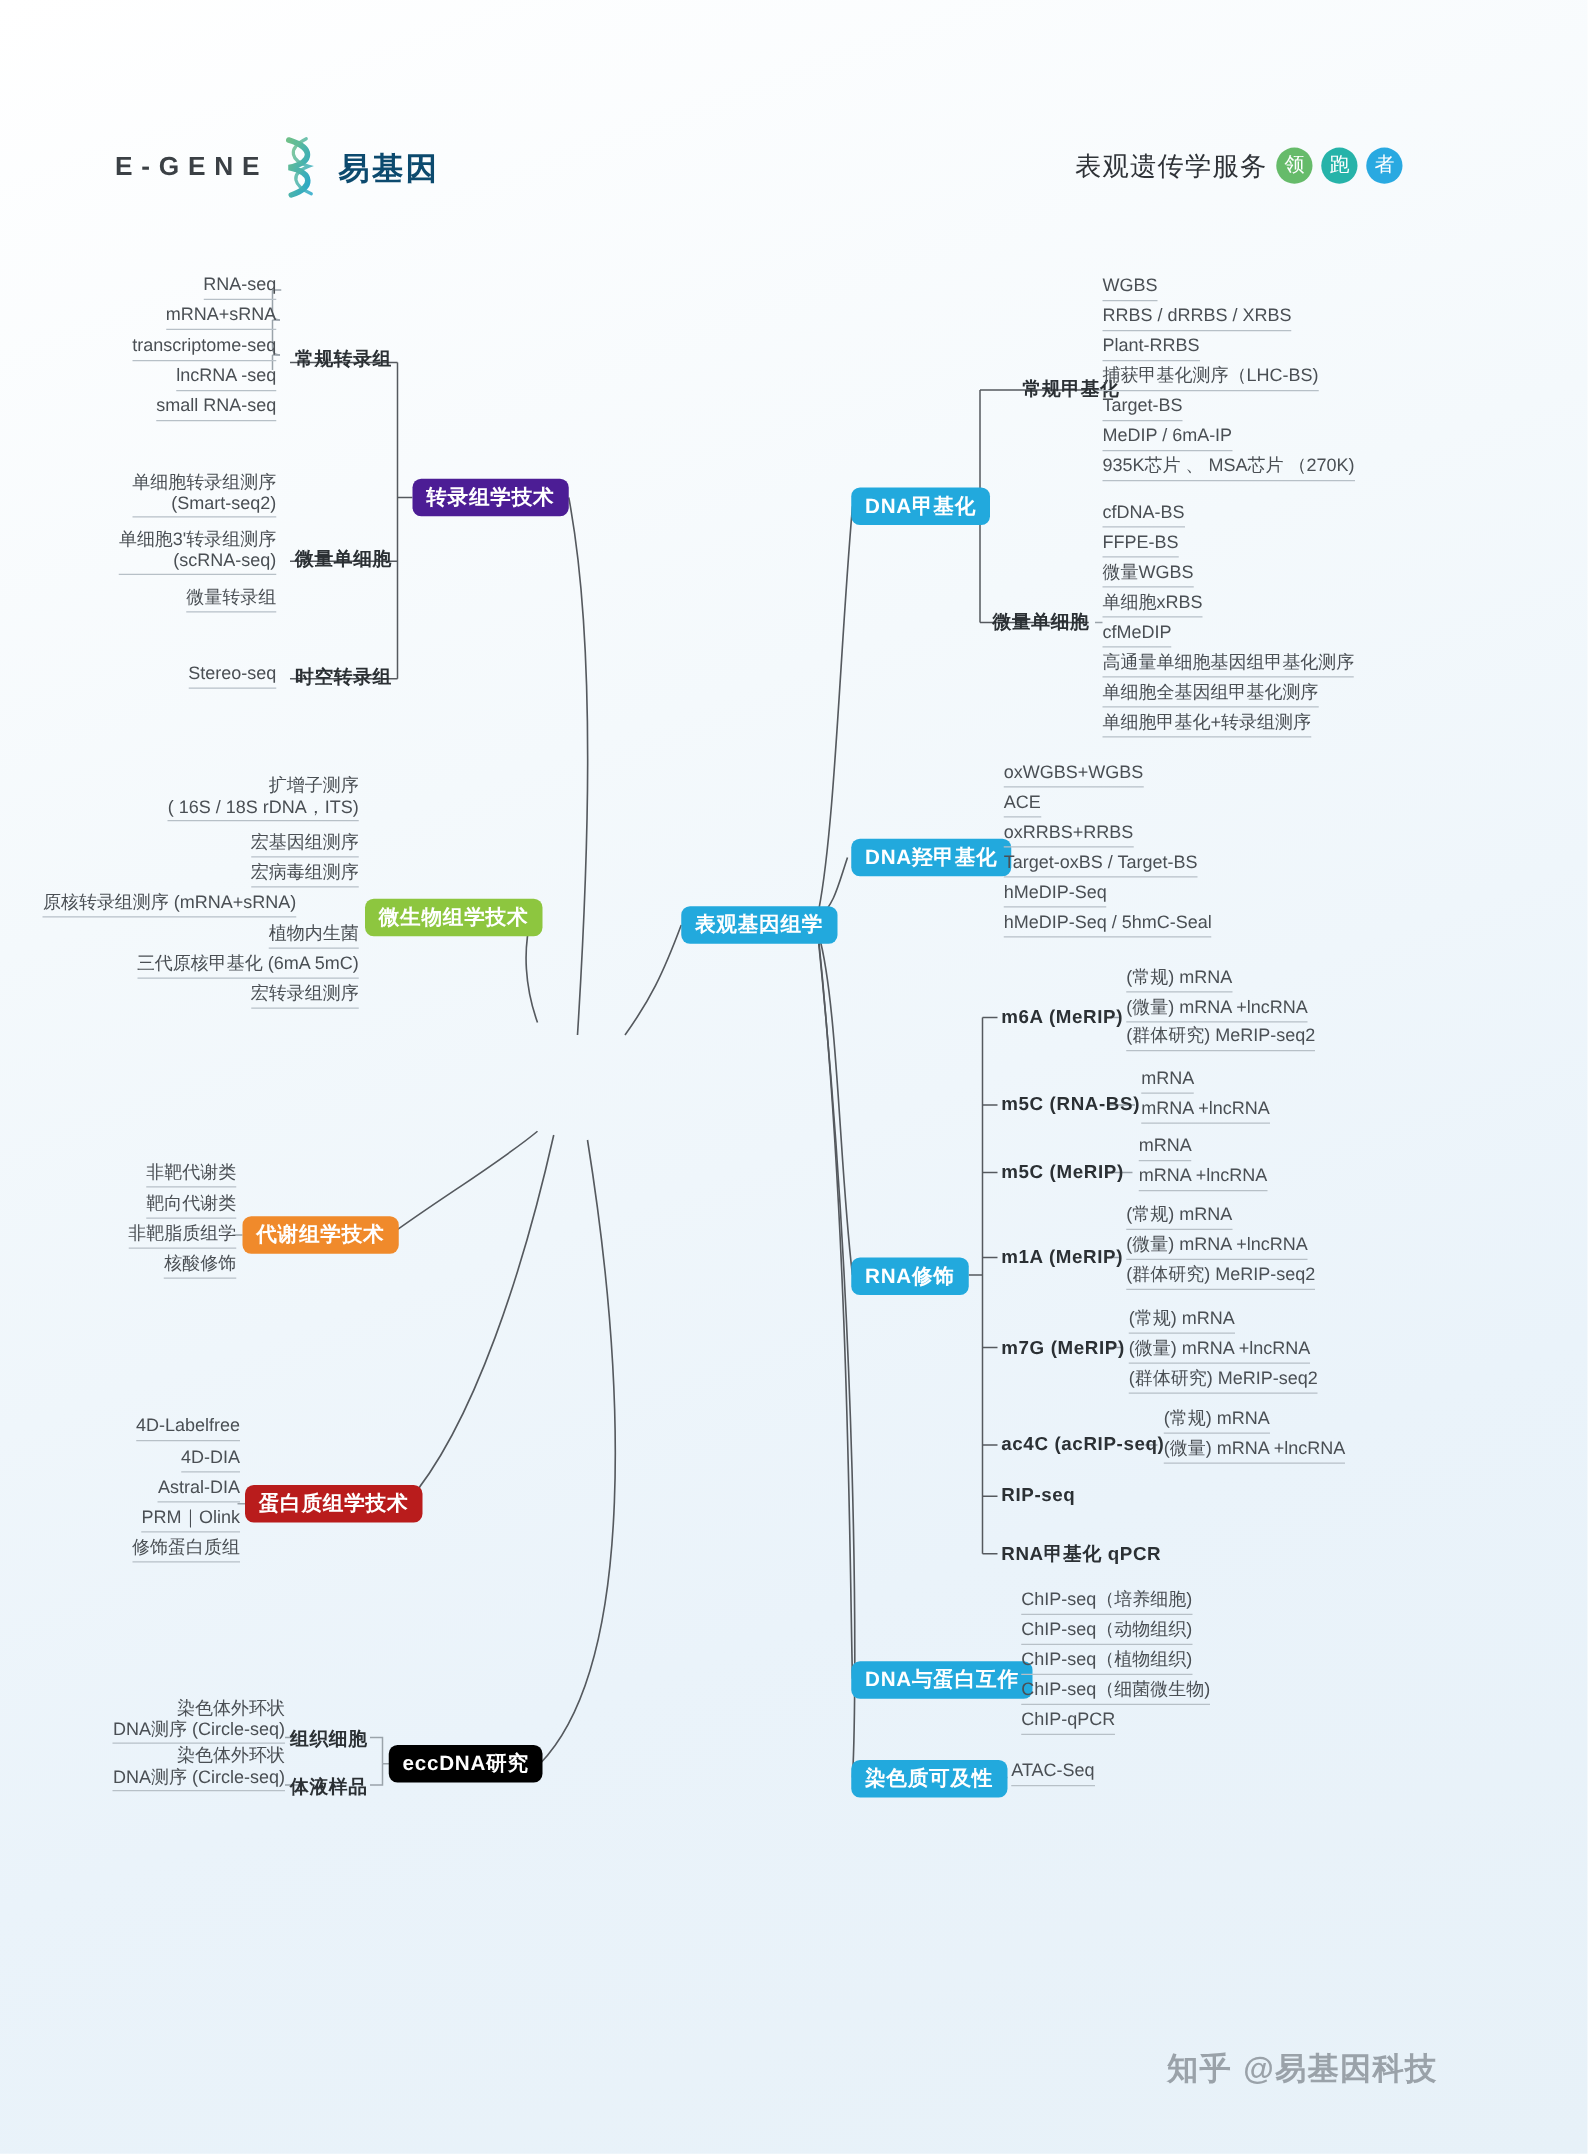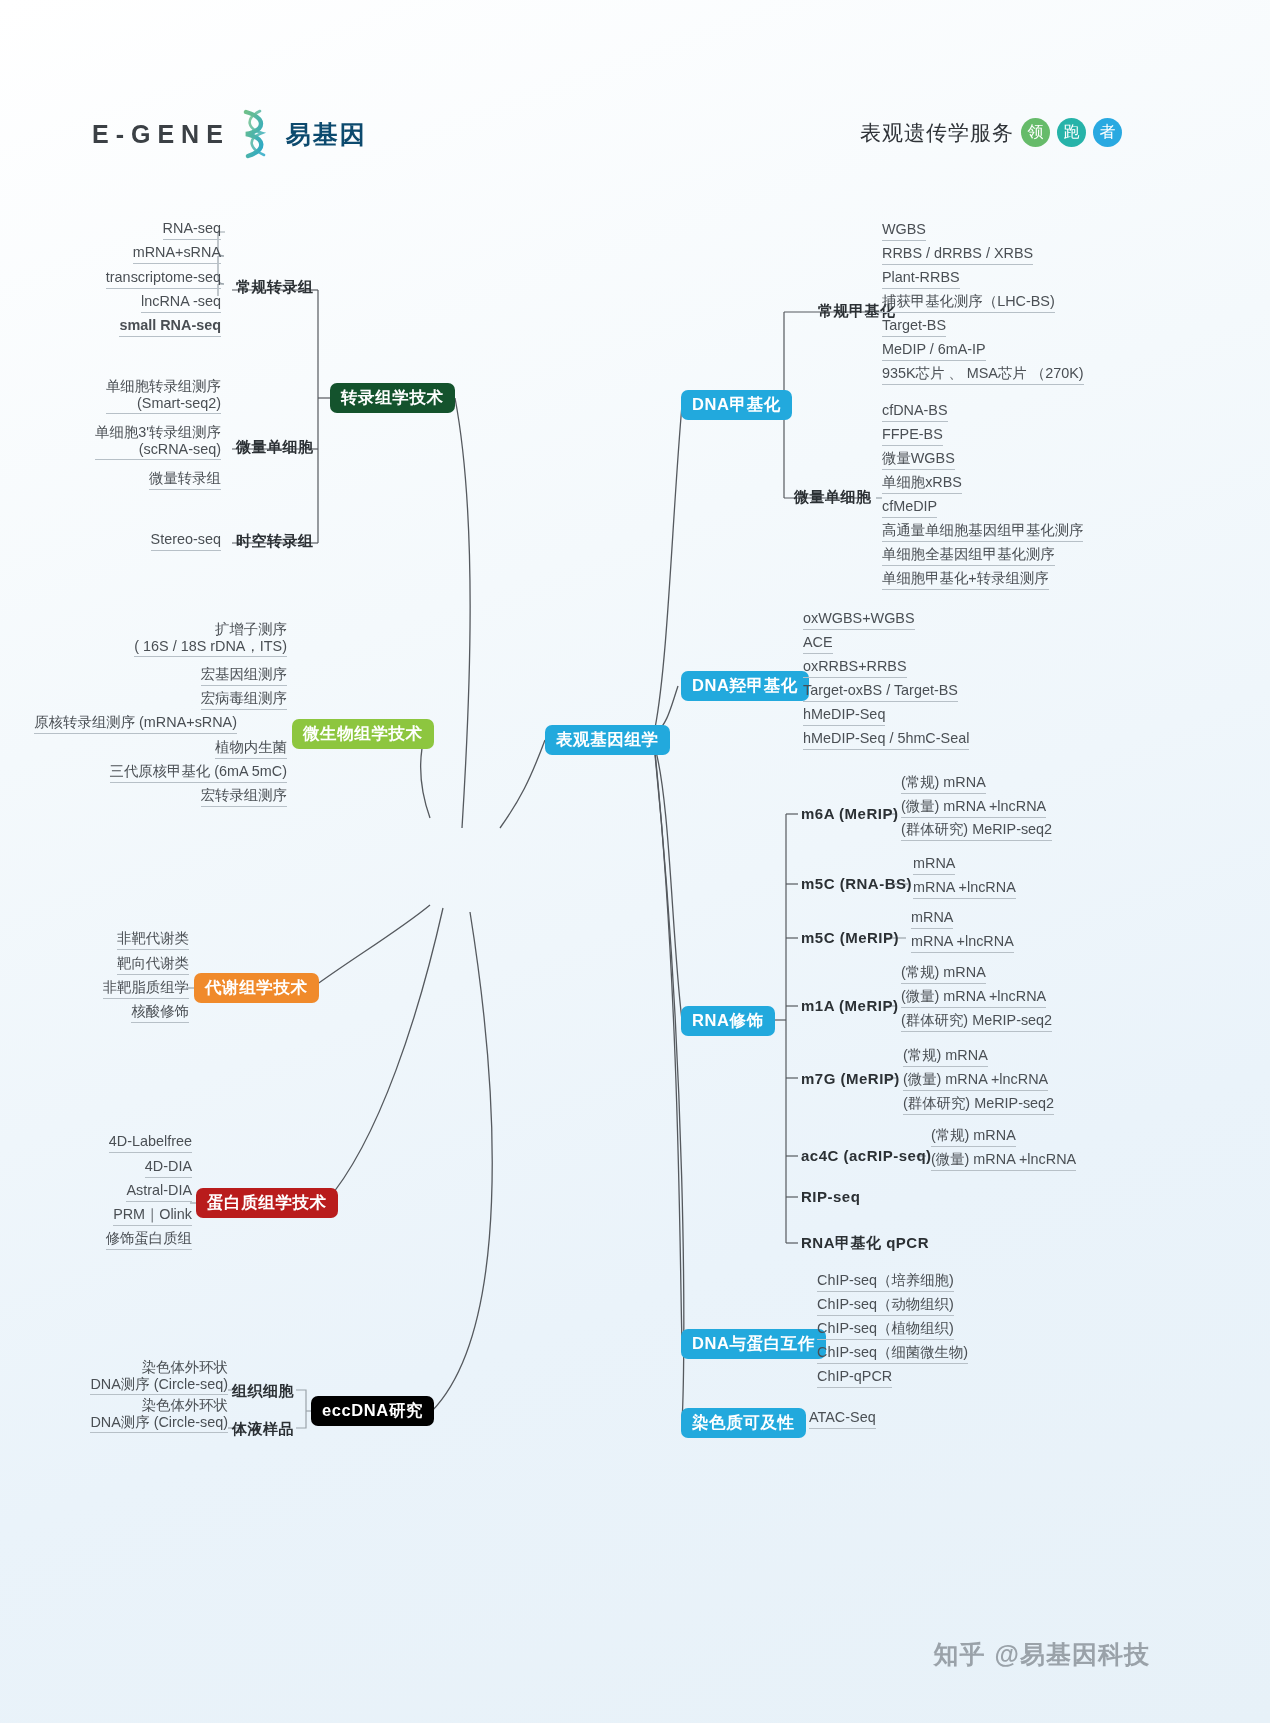--- a/index.html
+++ b/index.html
@@ -9,21 +9,21 @@
     font-family:"Liberation Sans","DejaVu Sans",sans-serif;
     background:linear-gradient(160deg,#ffffff 0%,#f4f9fc 35%,#eaf3fa 70%,#e7f1f8 100%);
     position:relative; overflow:hidden;
     color:#3a3f44;
   }
   #canvas { position:absolute; left:0; top:0; width:1270px; height:1723px; }
   svg.wires { position:absolute; left:0; top:0; width:1270px; height:1723px; pointer-events:none; }
 
   
   .logo { position:absolute; left:92px; top:108px; display:flex; align-items:center; gap:6px; }
-  .logo-word { font-family:"Liberation Sans",sans-serif; font-size:25px; font-weight:700;
+  .logo-word { font-family:"Liberation Sans",sans-serif; font-size:21px; font-weight:700;
                letter-spacing:7px; color:#3b4045; }
   .logo-dna { position:relative; width:40px; height:52px; }
   .logo-dna svg { display:block; }
   .logo-cn { font-size:25px; font-weight:700; color:#0c4a6e; letter-spacing:2px; margin-left:4px;}
   .tagline { position:absolute; right:148px; top:118px; display:flex; align-items:center; gap:7px; }
   .tagline-text { font-size:21px; color:#2f3338; letter-spacing:1px; }
   .badge { width:29px; height:29px; border-radius:50%; color:#fff; font-size:16px;
            display:flex; align-items:center; justify-content:center; font-weight:500; }
 
   
@@ -35,21 +35,21 @@
     box-shadow:0 2px 6px rgba(20,70,120,.25);
   }
 
   
   .pill {
     position:absolute; border-radius:7px; color:#fff; font-weight:700;
     display:flex; align-items:center; justify-content:center;
     font-size:16.5px; letter-spacing:.6px; padding:0 11px; height:30px;
     white-space:nowrap;
   }
-  .pill.green { background:#14532d; }
+  .pill.green { background:#4c1d95; }
   .pill.lgreen{ background:#8dc63f; }
   .pill.orange{ background:#f08a2b; }
   .pill.navy  { background:#b91c1c; }
   .pill.purple{ background:#000000; }
   .pill.cyan  { background:#22a9dd; }
 
   
   .sub {
     position:absolute; font-size:15px; font-weight:700; color:#2b3034;
     white-space:nowrap; letter-spacing:.5px;
@@ -209,21 +209,21 @@
   <div class="pill cyan" style="left:681px; top:671px;">DNA羟甲基化</div>
   <div class="pill cyan" style="left:681px; top:1006px;">RNA修饰</div>
   <div class="pill cyan" style="left:681px; top:1329px;">DNA与蛋白互作</div>
   <div class="pill cyan" style="left:681px; top:1408px;">染色质可及性</div>
 
   <div class="sub" style="left:236px; top:278px;">常规转录组</div>
   <div class="leaf r" style="right:1049px; top:220px;">RNA-seq</div>
   <div class="leaf r" style="right:1049px; top:244px;">mRNA+sRNA</div>
   <div class="leaf r" style="right:1049px; top:269px;">transcriptome-seq</div>
   <div class="leaf r" style="right:1049px; top:293px;">lncRNA -seq</div>
-  <div class="leaf r" style="right:1049px; top:317px;font-weight:bold;">small RNA-seq</div>
+  <div class="leaf r" style="right:1049px; top:317px;">small RNA-seq</div>
 
   <div class="sub" style="left:236px; top:438px;">微量单细胞</div>
   <div class="leaf r two" style="right:1049px; top:378px; white-space:pre; text-align:right;">单细胞转录组测序
 (Smart-seq2)</div>
   <div class="leaf r two" style="right:1049px; top:424px; white-space:pre; text-align:right;">单细胞3'转录组测序
 (scRNA-seq)</div>
   <div class="leaf r" style="right:1049px; top:470px;">微量转录组</div>
 
   <div class="sub" style="left:236px; top:532px;">时空转录组</div>
   <div class="leaf r" style="right:1049px; top:531px;">Stereo-seq</div>

